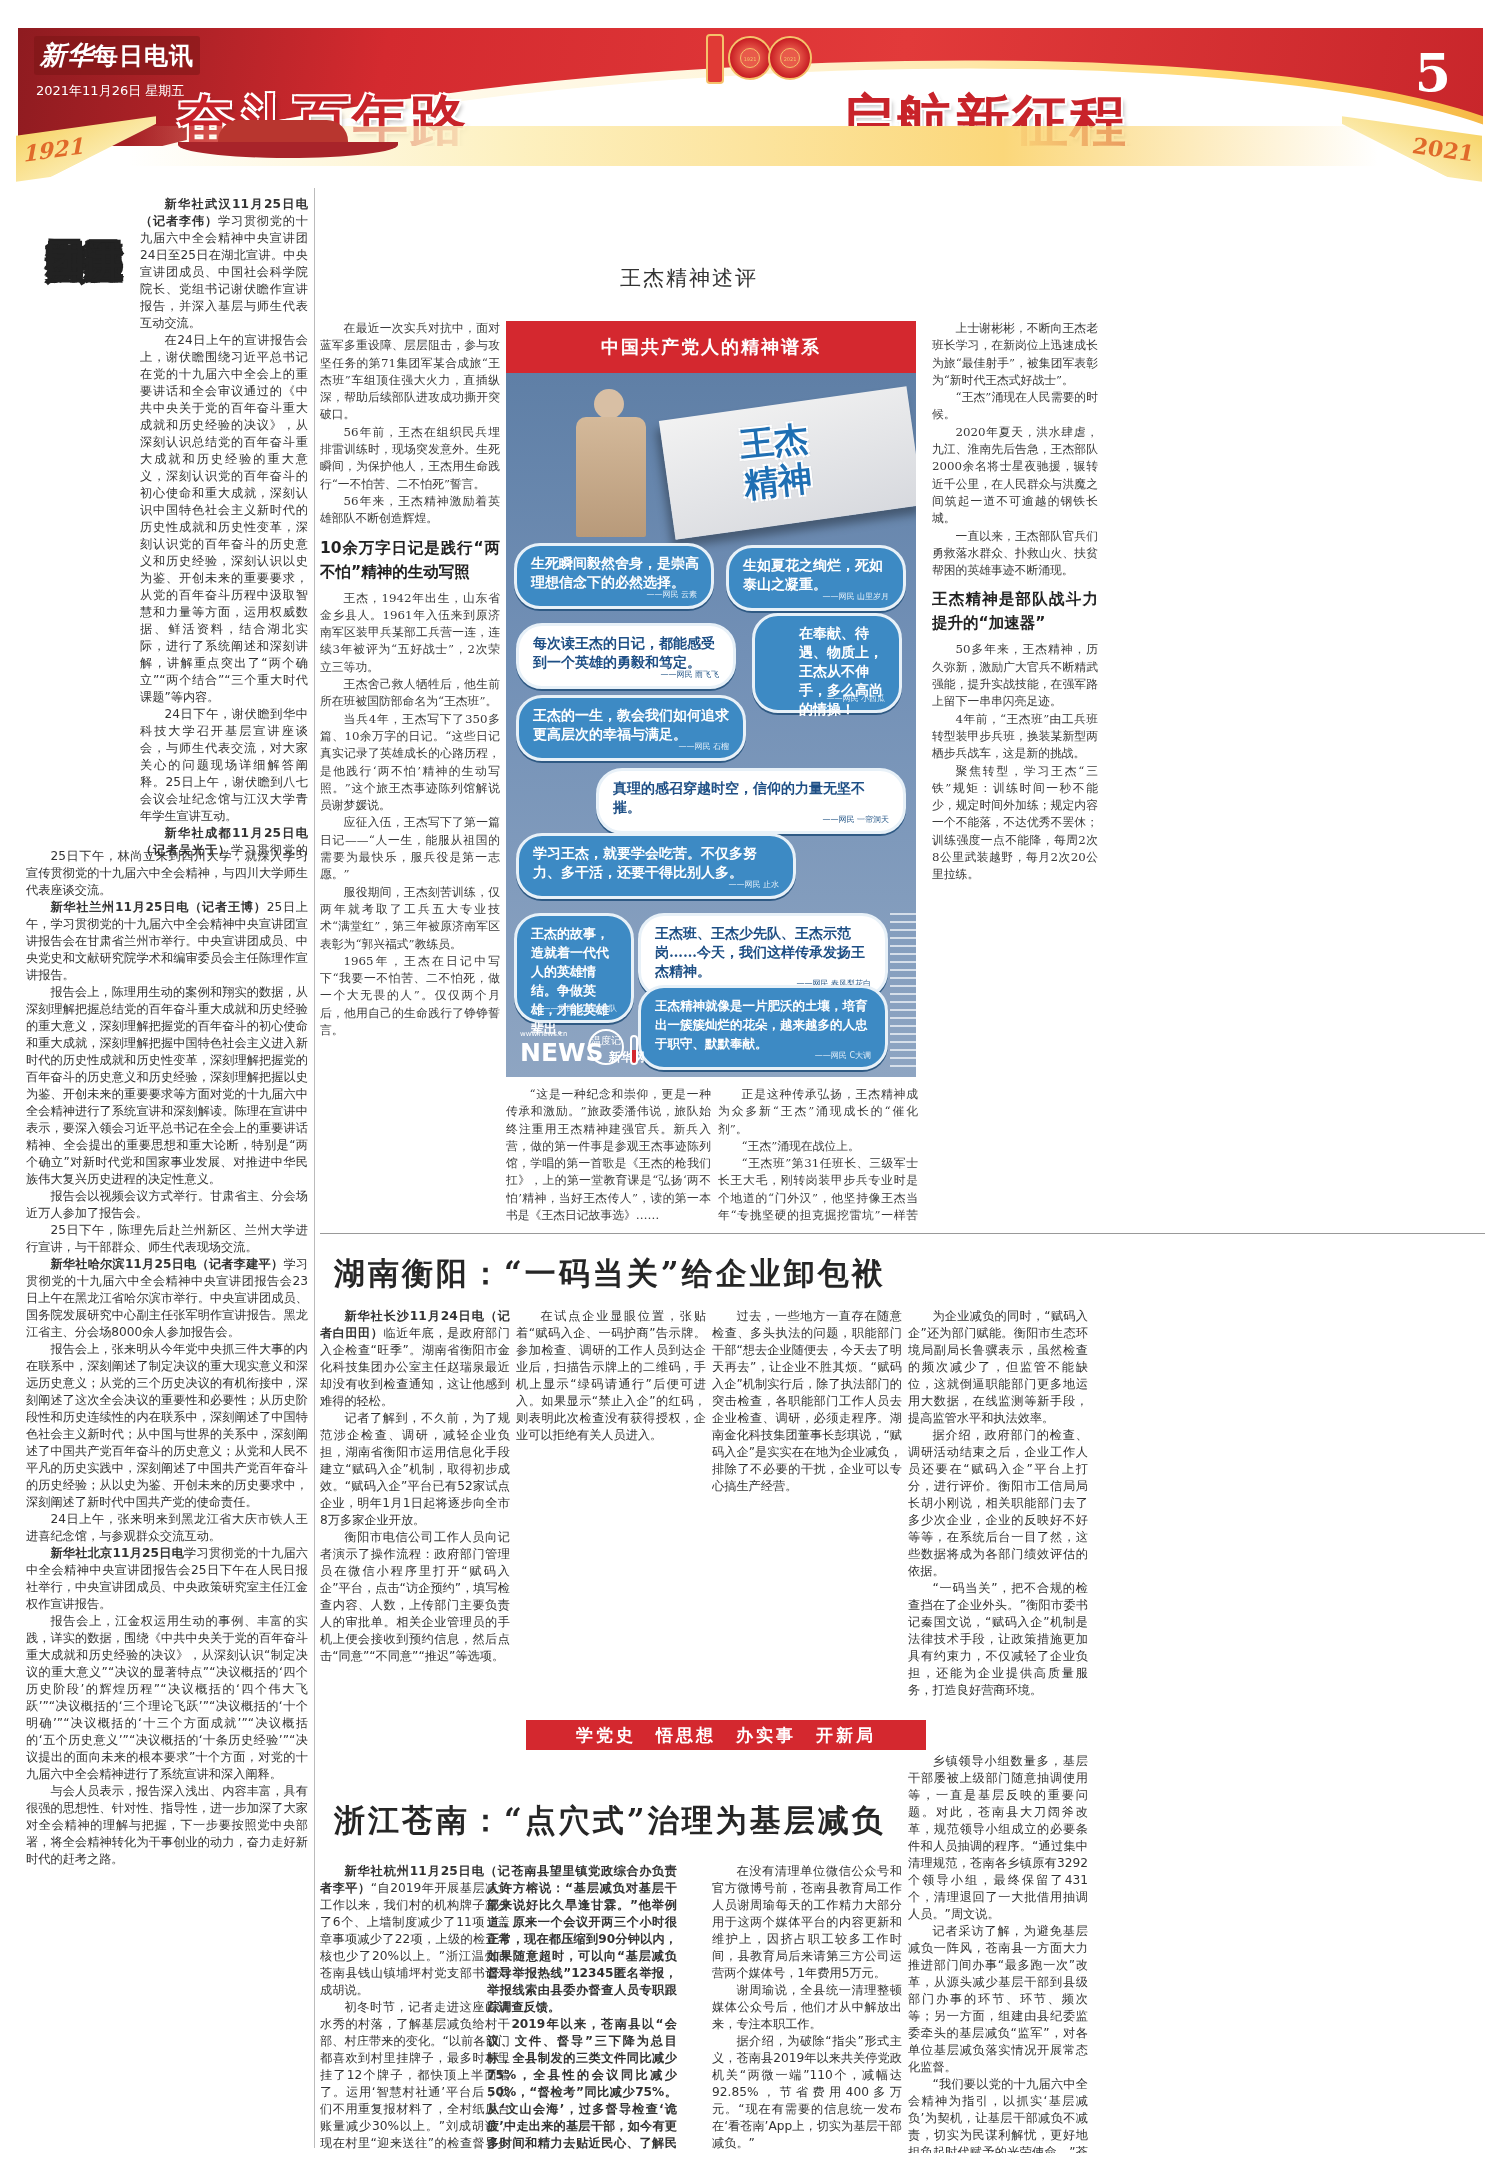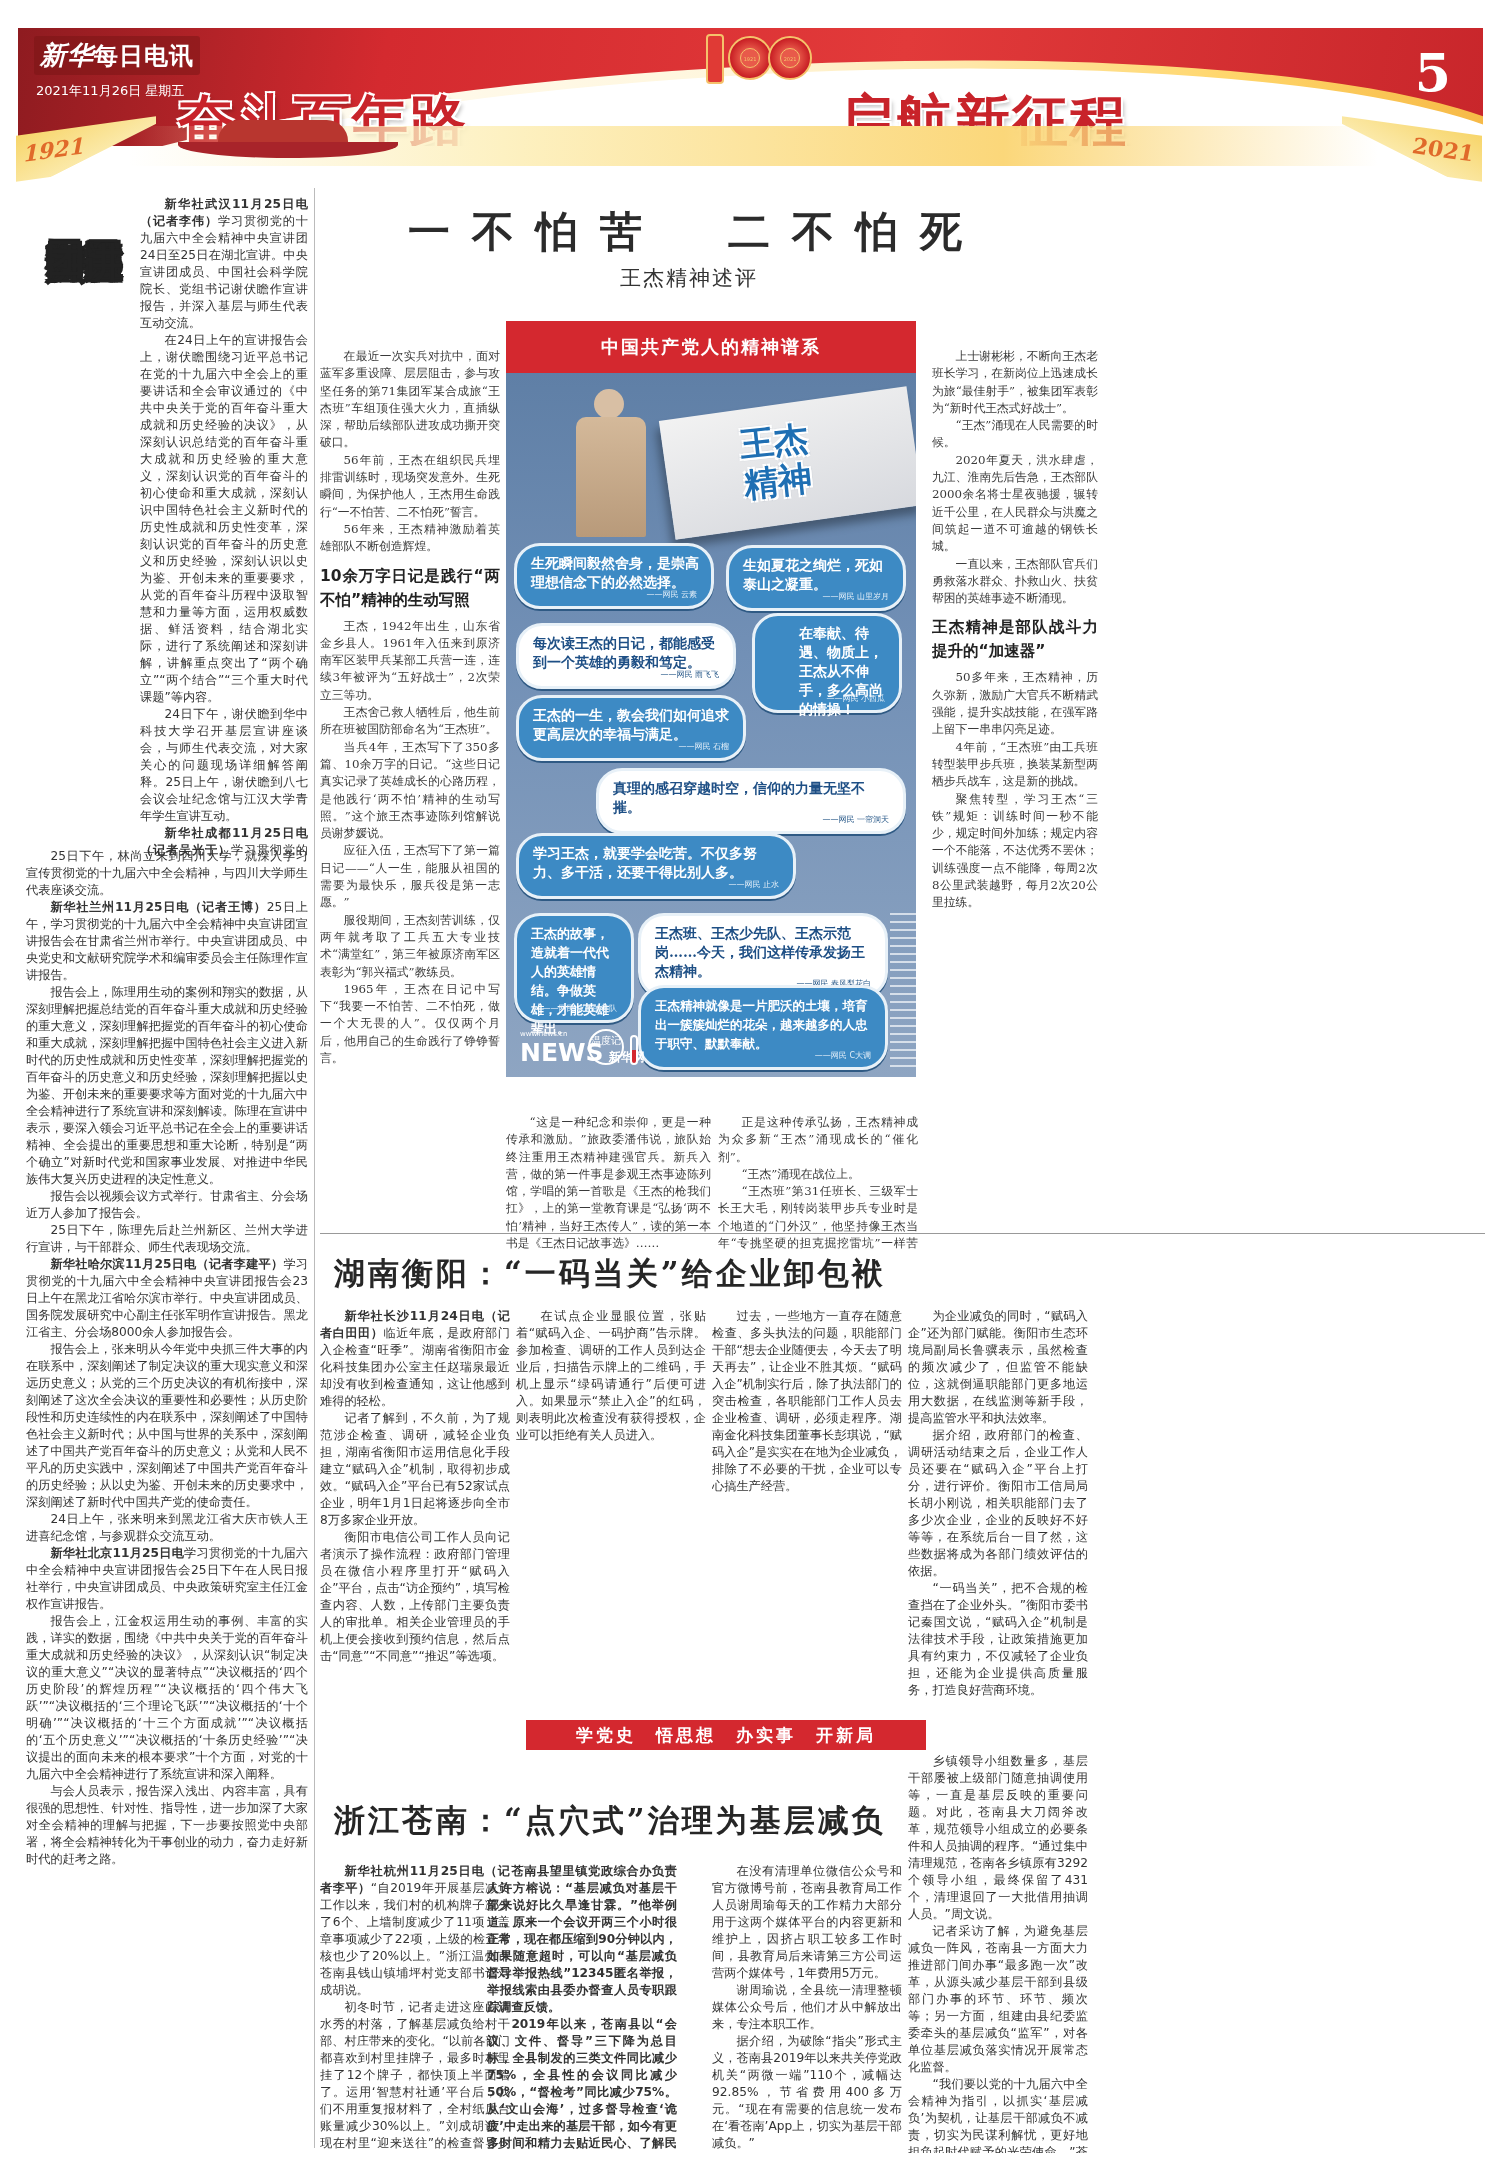--- a/index.html
+++ b/index.html
@@ -31,21 +31,21 @@
   .boat .cabin { position: absolute; bottom: 14px; left: 40px; width: 130px; height: 24px; background: #b8362f; border-radius: 30px 30px 4px 4px; }
 
   
   .vtitle { position: absolute; top: 200px; font-size: 41px; font-weight: 900; line-height: 48px; color: #222; writing-mode: vertical-rl; font-family: "DejaVu Serif", serif; letter-spacing: 0; }
   .vtitle.col1 { left: 72px; }
   .vtitle.col2 { left: 34px; }
 
   .text { font-size: 12.2px; line-height: 17px; text-align: justify; color: #333; font-family: "DejaVu Sans", sans-serif; }
   .text p { text-indent: 2em; }
   .text .dateline { font-weight: bold; }
-  .serif-text { font-family: "DejaVu Serif", serif; font-size: 11.8px; line-height: 17.3px; color: #3a3a3a; text-align: justify; margin-top: 28px; }
+  .serif-text { font-family: "DejaVu Serif", serif; font-size: 11.8px; line-height: 17.3px; color: #3a3a3a; text-align: justify; }
   .serif-text p { text-indent: 2em; }
 
   .col { position: absolute; overflow: hidden; }
 
   
   .feature-title { position: absolute; left: 400px; top: 196px; font-size: 42px; font-weight: 900; letter-spacing: 22px; color: #2b2b2b; font-family: "DejaVu Serif", serif; white-space: nowrap; }
   .feature-sub { position: absolute; left: 612px; top: 256px; font-size: 21px; color: #333; letter-spacing: 2px; font-family: Liberation Mono, monospace; }
   .subhead { font-family: "DejaVu Sans", sans-serif; font-weight: bold; font-size: 15.5px; line-height: 24px; color: #222; margin: 8px 0 6px 0; }
 
   
@@ -131,21 +131,20 @@
     <p><span class="dateline">新华社哈尔滨11月25日电（记者李建平）</span><span>学习贯彻党的十九届六中全会精神中央宣讲团报告会23日上午在黑龙江省哈尔滨市举行。中央宣讲团成员、国务院发展研究中心副主任张军明作宣讲报告。黑龙江省主、分会场8000余人参加报告会。</span></p>
     <p>报告会上，张来明从今年党中央抓三件大事的内在联系中，深刻阐述了制定决议的重大现实意义和深远历史意义；从党的三个历史决议的有机衔接中，深刻阐述了这次全会决议的重要性和必要性；从历史阶段性和历史连续性的内在联系中，深刻阐述了中国特色社会主义新时代；从中国与世界的关系中，深刻阐述了中国共产党百年奋斗的历史意义；从党和人民不平凡的历史实践中，深刻阐述了中国共产党百年奋斗的历史经验；从以史为鉴、开创未来的历史要求中，深刻阐述了新时代中国共产党的使命责任。</p>
     <p>24日上午，张来明来到黑龙江省大庆市铁人王进喜纪念馆，与参观群众交流互动。</p>
     <p><span class="dateline">新华社北京11月25日电</span><span>学习贯彻党的十九届六中全会精神中央宣讲团报告会25日下午在人民日报社举行，中央宣讲团成员、中央政策研究室主任江金权作宣讲报告。</span></p>
     <p>报告会上，江金权运用生动的事例、丰富的实践，详实的数据，围绕《中共中央关于党的百年奋斗重大成就和历史经验的决议》，从深刻认识“制定决议的重大意义”“决议的显著特点”“决议概括的‘四个历史阶段’的辉煌历程”“决议概括的‘四个伟大飞跃’”“决议概括的‘三个理论飞跃’”“决议概括的‘十个明确’”“决议概括的‘十三个方面成就’”“决议概括的‘五个历史意义’”“决议概括的‘十条历史经验’”“决议提出的面向未来的根本要求”十个方面，对党的十九届六中全会精神进行了系统宣讲和深入阐释。</p>
     <p>与会人员表示，报告深入浅出、内容丰富，具有很强的思想性、针对性、指导性，进一步加深了大家对全会精神的理解与把握，下一步要按照党中央部署，将全会精神转化为干事创业的动力，奋力走好新时代的赶考之路。</p>
   </div>
 
   <div class="divider-v" style="left:306px; top:180px; height:1960px;"></div>
 
-  <div class="feature-title">一不怕苦　二不怕死</div>
   <div class="feature-sub">王杰精神述评</div>
 
   <div class="col serif-text" style="left:312px; top:312px; width:180px; height:750px;">
     <p>在最近一次实兵对抗中，面对蓝军多重设障、层层阻击，参与攻坚任务的第71集团军某合成旅“王杰班”车组顶住强大火力，直插纵深，帮助后续部队进攻成功撕开突破口。</p>
     <p>56年前，王杰在组织民兵埋排雷训练时，现场突发意外。生死瞬间，为保护他人，王杰用生命践行“一不怕苦、二不怕死”誓言。</p>
     <p>56年来，王杰精神激励着英雄部队不断创造辉煌。</p>
     <div class="subhead">10余万字日记是践行“两不怕”精神的生动写照</div>
     <p>王杰，1942年出生，山东省金乡县人。1961年入伍来到原济南军区装甲兵某部工兵营一连，连续3年被评为“五好战士”，2次荣立三等功。</p>
     <p>王杰舍己救人牺牲后，他生前所在班被国防部命名为“王杰班”。</p>
     <p>当兵4年，王杰写下了350多篇、10余万字的日记。“这些日记真实记录了英雄成长的心路历程，是他践行‘两不怕’精神的生动写照。”这个旅王杰事迹陈列馆解说员谢梦媛说。</p>

